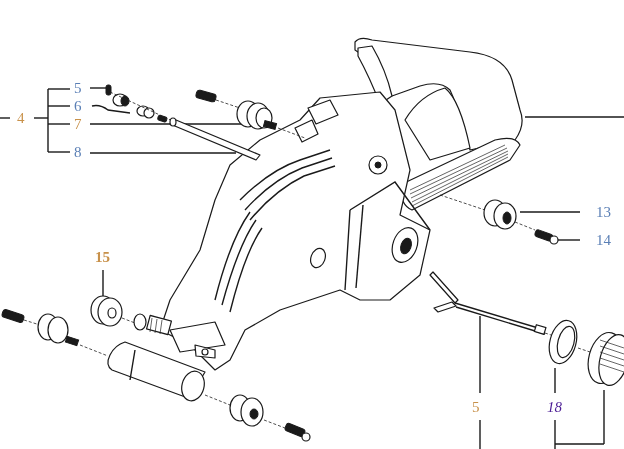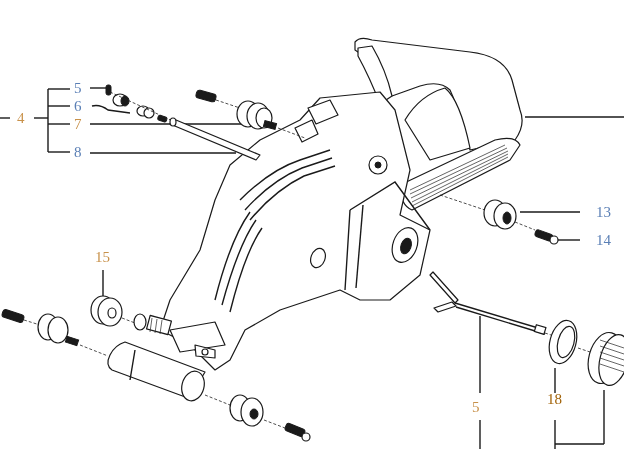--- a/index.html
+++ b/index.html
@@ -198,16 +198,16 @@
 </svg>
 
 
 <span class="callout" style="left:17px; top:111px; color:#c8914a;">4</span>
 <span class="callout" style="left:74px; top:81px; color:#5a7fb5;">5</span>
 <span class="callout" style="left:74px; top:99px; color:#5a7fb5;">6</span>
 <span class="callout" style="left:74px; top:117px; color:#c8914a;">7</span>
 <span class="callout" style="left:74px; top:145px; color:#5a7fb5;">8</span>
 <span class="callout" style="left:596px; top:205px; color:#5a7fb5;">13</span>
 <span class="callout" style="left:596px; top:233px; color:#5a7fb5;">14</span>
-<span class="callout" style="left:95px; top:250px; color:#c8914a;">15</span>
+<span class="callout" style="left:95px; top:250px; color:#c8914a;font-weight:bold;">15</span>
 <span class="callout" style="left:472px; top:400px; color:#c8914a;">5</span>
-<span class="callout" style="left:547px; top:392px; color:#a16207;">18</span>
+<span class="callout" style="left:547px; top:400px; color:#4c1d95;font-style:italic;">18</span>
 </div>
 
 </body></html>

